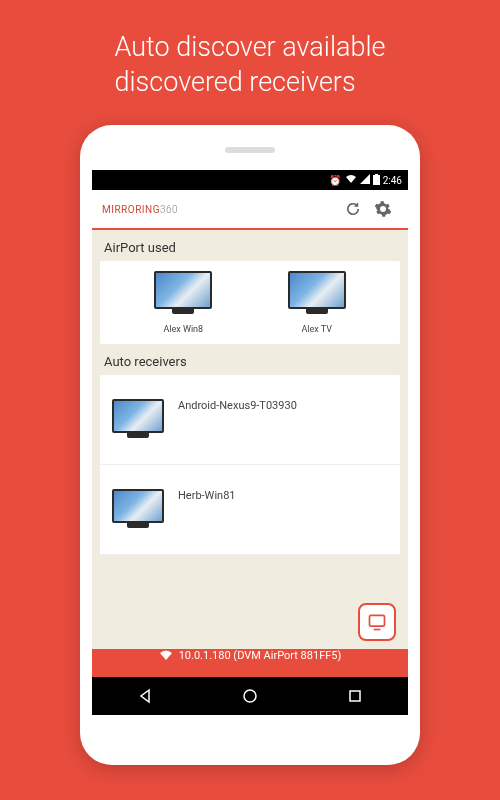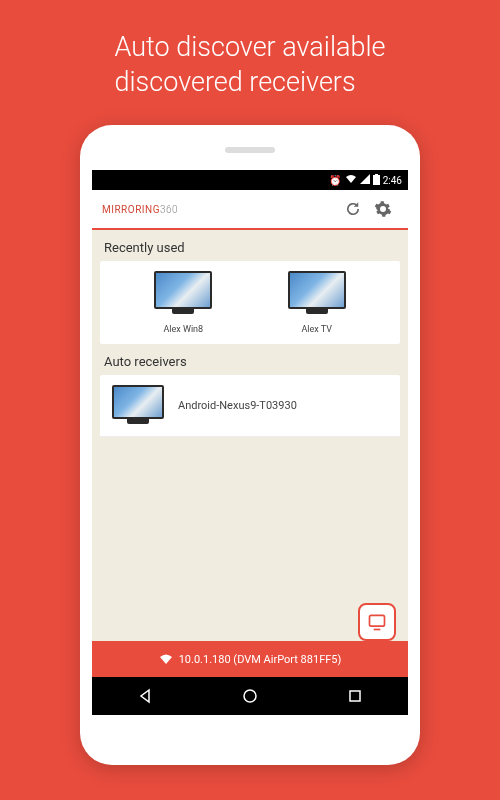--- a/index.html
+++ b/index.html
@@ -136,22 +136,22 @@
     color: #444;
     text-align: center;
   }
   .list-section {
     background: #fff;
     margin: 0 8px;
     border-radius: 2px;
   }
   .list-item {
     display: flex;
-    align-items: center;
-    padding: 10px 12px;
+    align-items: flex-start;
+    padding: 24px 12px;
     gap: 14px;
     border-bottom: 1px solid #eee;
   }
   .list-item .monitor { width: 52px; height: 34px; }
   .list-label {
     font-size: 11px;
     color: #444;
     flex: 1;
   }
   .fab {
@@ -162,26 +162,25 @@
     height: 38px;
     background: #fff;
     border: 2px solid #e84c3d;
     border-radius: 8px;
     display: flex;
     align-items: center;
     justify-content: center;
     color: #e84c3d;
   }
   .wifi-bar {
-    height: 36px;
+    height: 28px;
     background: #e84c3d;
     color: #fff;
     font-size: 11px;
     display: flex;
-    align-items: center;
     justify-content: center;
     gap: 6px;
   }
   .nav-bar {
     height: 38px;
     background: #000;
     display: flex;
     align-items: center;
     justify-content: space-around;
   }
@@ -238,21 +237,21 @@
           </svg>
       </div>
       <div class="icon-btn">
         <svg width="18" height="18" viewBox="0 0 24 24">
             <path fill="#666" d="M12 8a4 4 0 1 0 0 8 4 4 0 0 0 0-8zm9 4c0 .6-.05 1.2-.15 1.77l2.1 1.64-2 3.46-2.48-1a9 9 0 0 1-3.06 1.77l-.38 2.64h-4l-.38-2.64a9 9 0 0 1-3.06-1.77l-2.48 1-2-3.46 2.1-1.64A9 9 0 0 1 3 12c0-.6.05-1.2.15-1.77L1.05 8.6l2-3.46 2.48 1A9 9 0 0 1 8.6 4.36L8.98 1.72h4l.38 2.64a9 9 0 0 1 3.06 1.77l2.48-1 2 3.46-2.1 1.64c.1.57.15 1.17.15 1.77z"></path>
           </svg>
       </div>
     </div>
 
     <div class="content">
-      <div class="section-header">Recently used</div>
+      <div class="section-header">AirPort used</div>
       <div class="grid-section">
         <div class="grid-item">
           <div class="monitor"></div>
             <div class="monitor-stand"></div>
           <div class="grid-label">Alex Win8</div>
         </div>
         <div class="grid-item">
           <div class="monitor"></div>
             <div class="monitor-stand"></div>
           <div class="grid-label">Alex TV</div>
@@ -261,20 +260,27 @@
 
       <div class="section-header">Auto receivers</div>
       <div class="list-section">
         <div class="list-item">
           <div style="display:flex;flex-direction:column;align-items:center">
             <div class="monitor"></div>
               <div class="monitor-stand"></div>
           </div>
           <div class="list-label">Android-Nexus9-T03930</div>
         </div>
+        <div class="list-item">
+          <div style="display:flex;flex-direction:column;align-items:center">
+            <div class="monitor"></div>
+              <div class="monitor-stand"></div>
+          </div>
+          <div class="list-label">Herb-Win81</div>
+        </div>
       </div>
     </div>
 
     <div class="fab">
       <svg width="20" height="20" viewBox="0 0 24 24">
         <rect x="3" y="4" width="18" height="13" rx="2" fill="none" stroke="#e84c3d" stroke-width="2"></rect>
         <path d="M8 21h8" stroke="#e84c3d" stroke-width="2"></path>
       </svg>
     </div>
 

